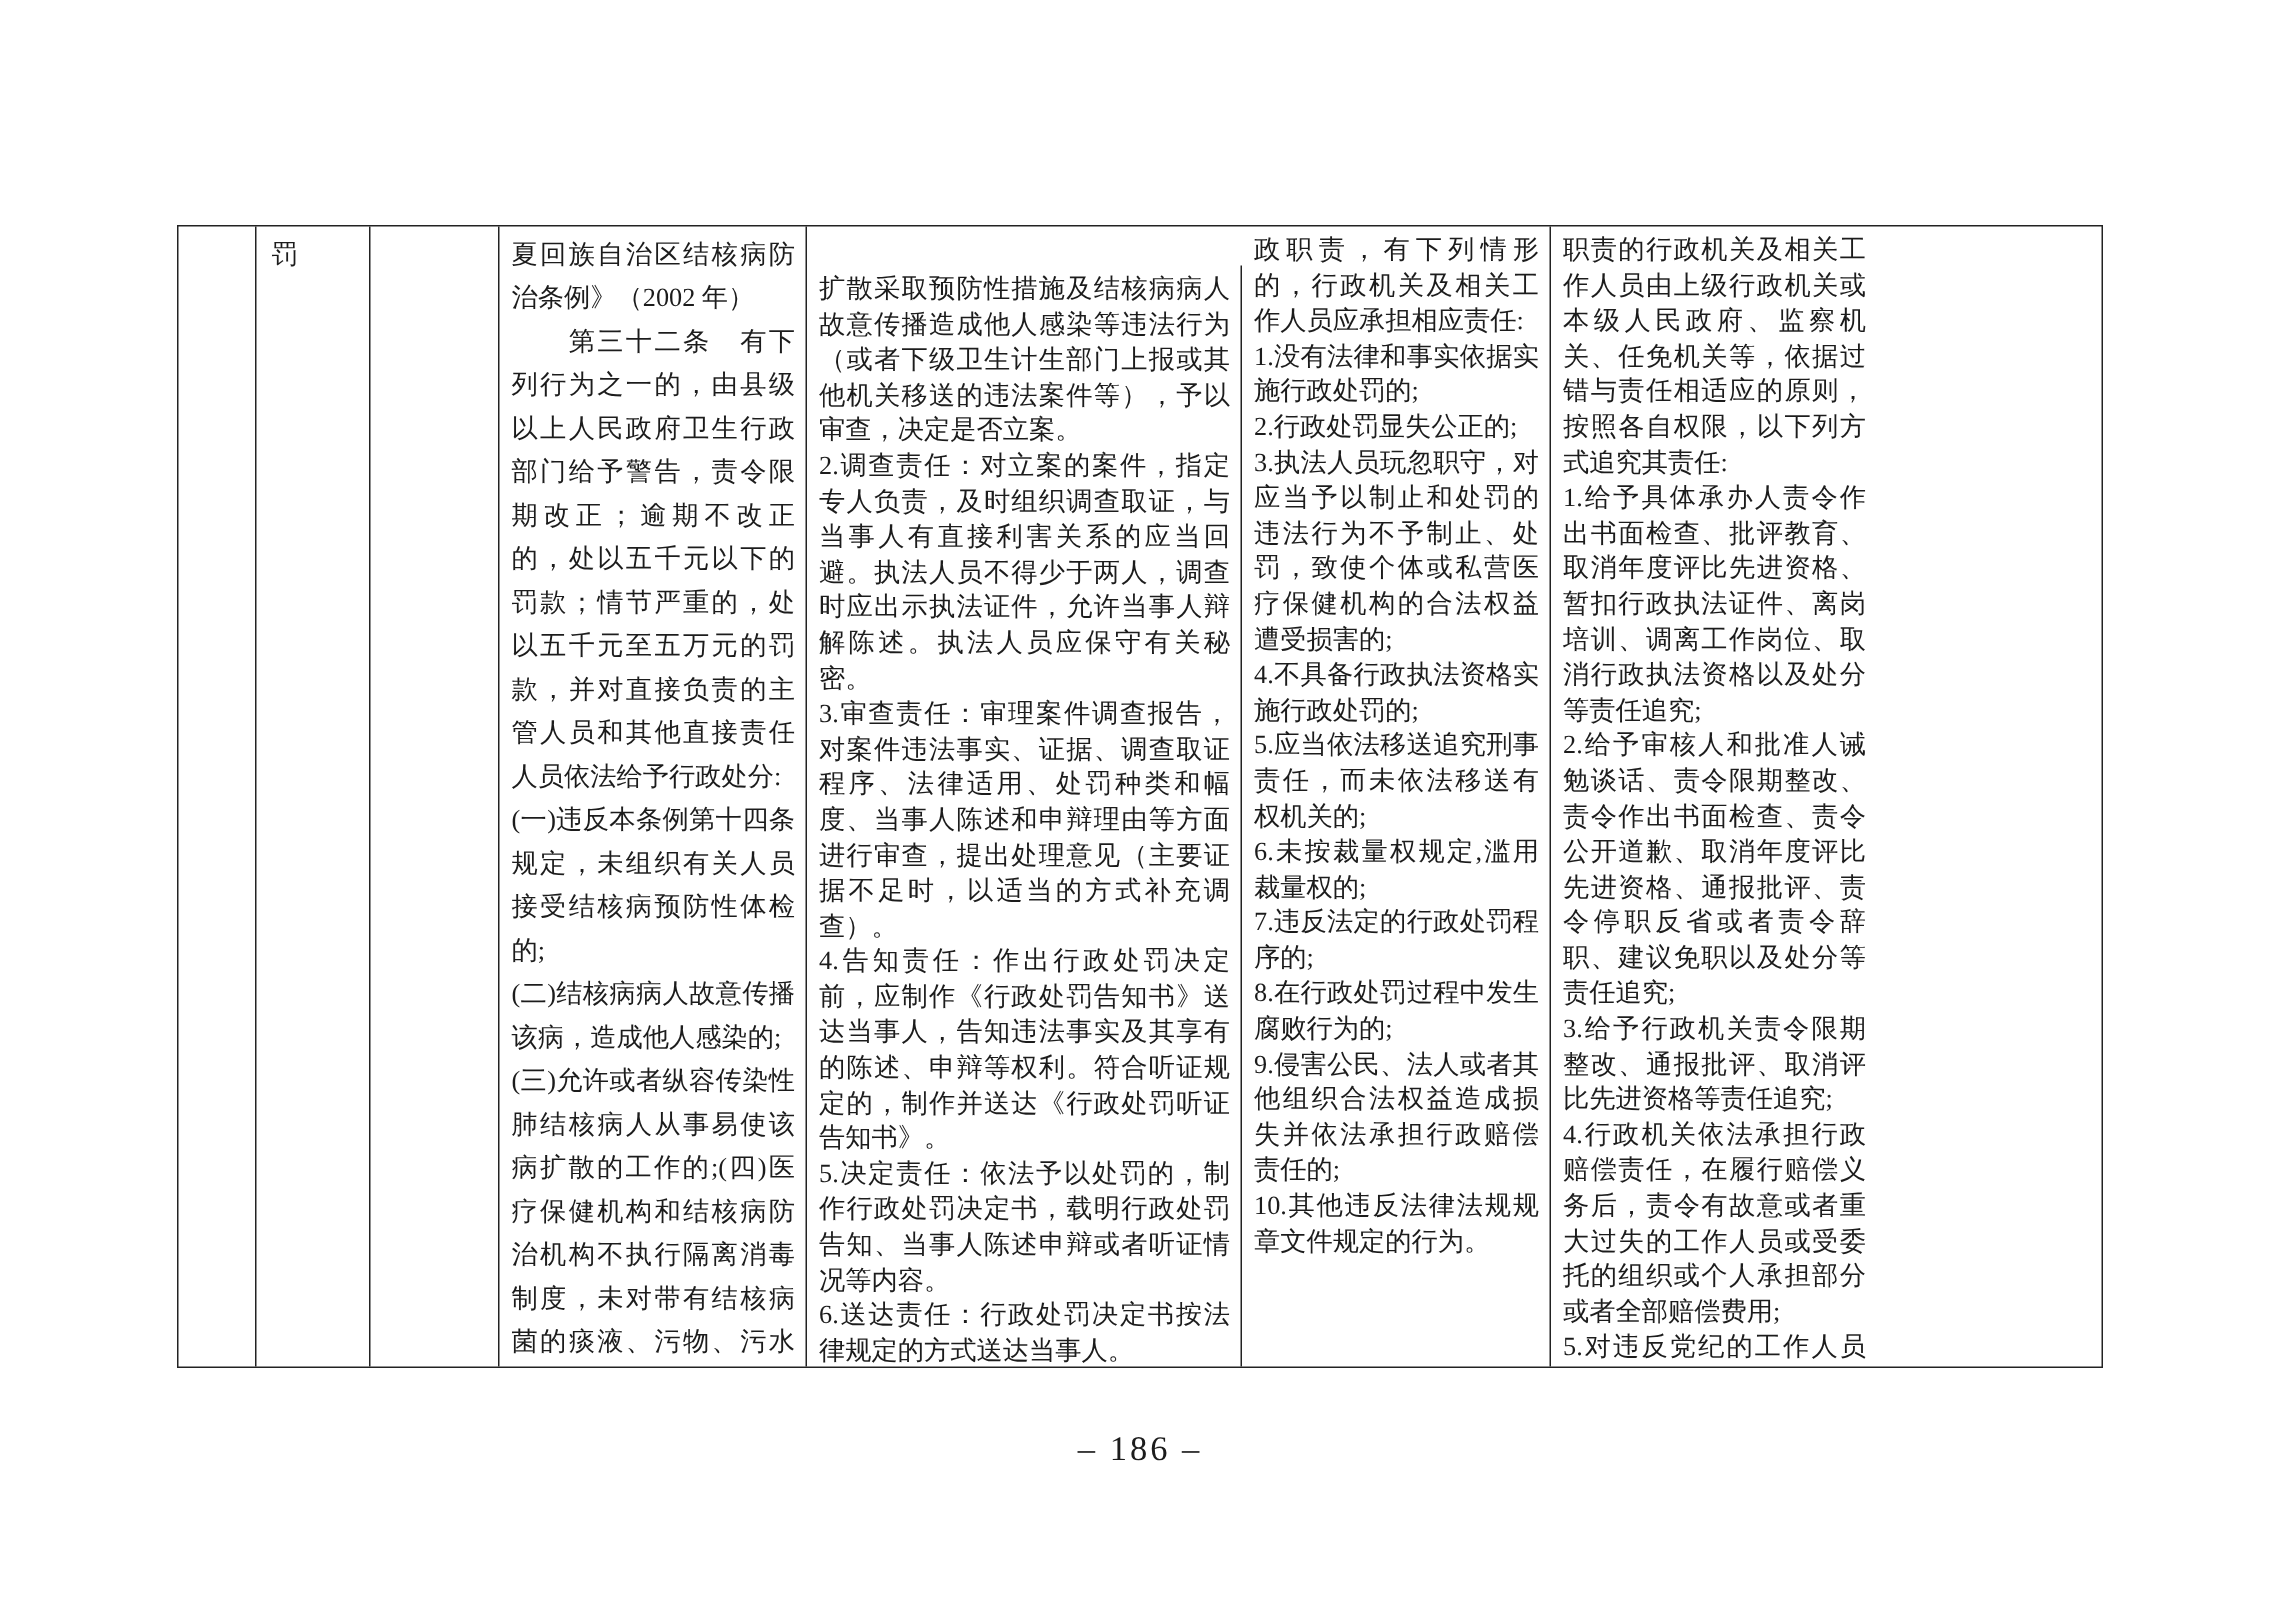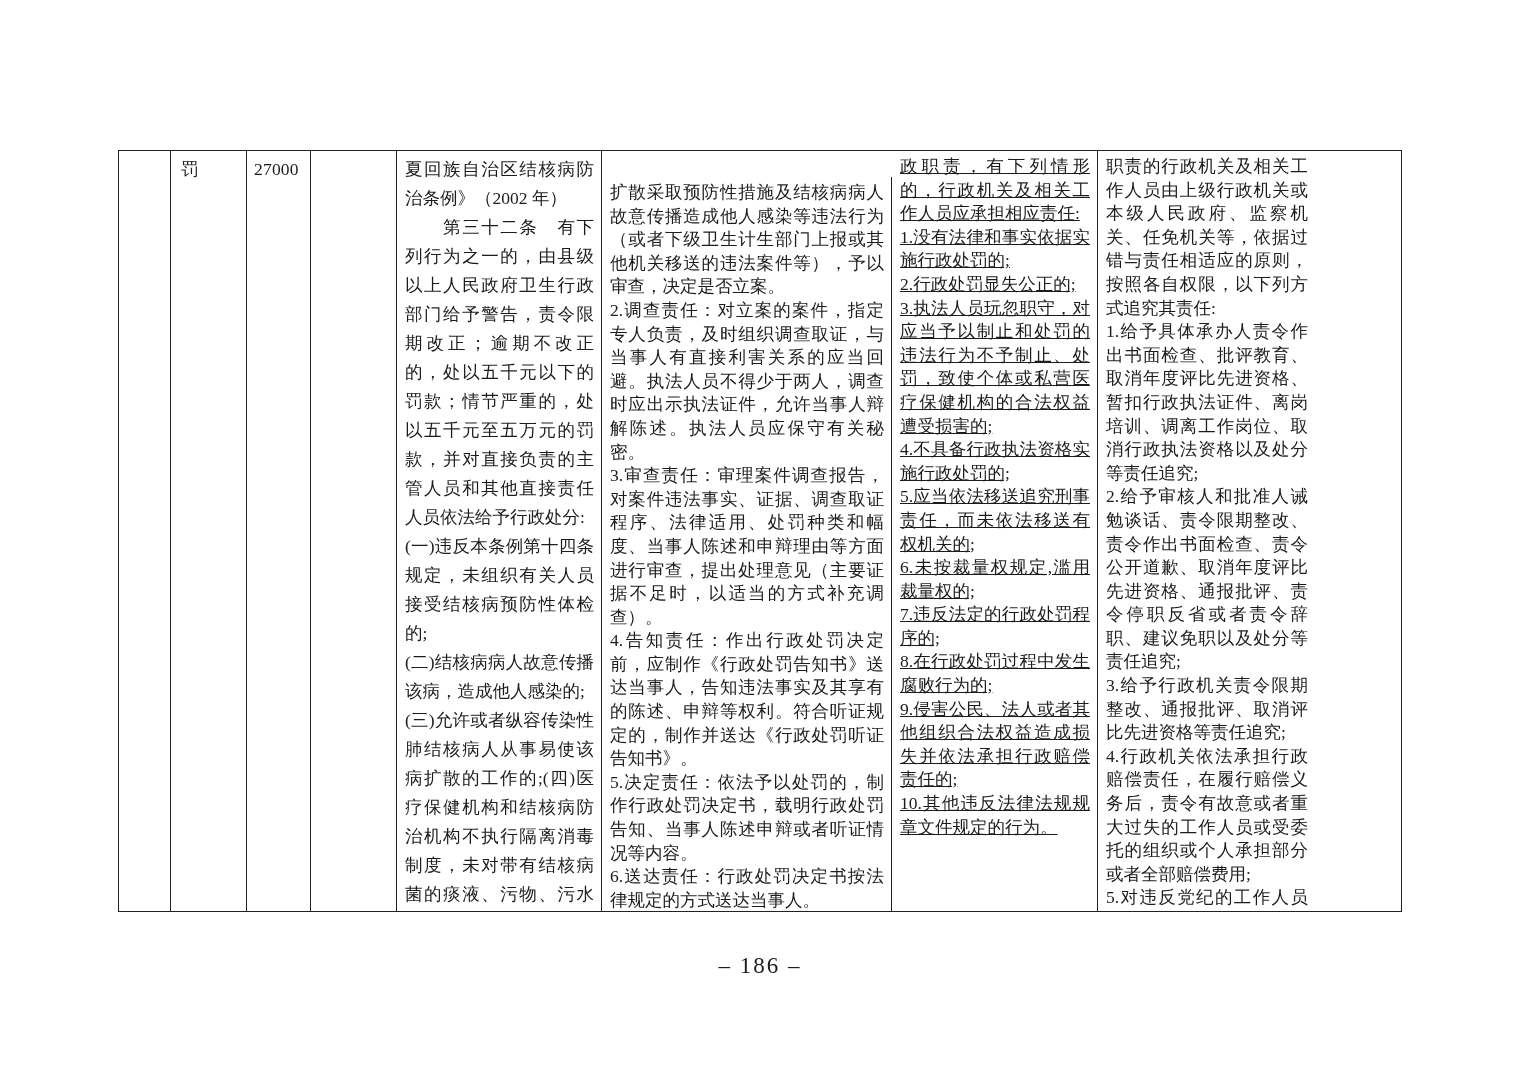--- a/index.html
+++ b/index.html
@@ -32,39 +32,38 @@
   }
   .cell:last-child { border-right: none; }
   .lh-wide { line-height: 29px; }
   .c-serial   { width: 52px; }
   .c-category { width: 76px; padding-left: 10px; }
   .c-code     { width: 64px; padding-left: 7px; letter-spacing: 0.2px; }
   .c-item     { width: 86px; }
   .c-subtype  { width: 86px; }
   .c-legal    { width: 205px; }
   .c-duty     { width: 290px; margin-top: 26px; }
-  .c-liab     { width: 206px; text-decoration: underline; }
+  .c-liab     { width: 206px; }
   .c-acct     { width: 217px; }
   .page-number {
     position: absolute;
     left: 0; top: 953px;
     width: 1520px;
     text-align: center;
     font-size: 23px;
     letter-spacing: 2px;
     color: #1c1c1c;
   }
 </style>
 </head>
 <body>
 
 <div class="doc-table">
   <div class="cell c-serial lh-wide"></div>
   <div class="cell c-category lh-wide">罚</div>
-  <div class="cell c-code lh-wide">27000</div>
   <div class="cell c-subtype lh-wide"></div>
   <div class="cell c-legal lh-wide">夏回族自治区结核病防治条例》（2002 年）
 　　第三十二条　有下列行为之一的，由县级以上人民政府卫生行政部门给予警告，责令限期改正；逾期不改正的，处以五千元以下的罚款；情节严重的，处以五千元至五万元的罚款，并对直接负责的主管人员和其他直接责任人员依法给予行政处分:
 (一)违反本条例第十四条规定，未组织有关人员接受结核病预防性体检的;
 (二)结核病病人故意传播该病，造成他人感染的;
 (三)允许或者纵容传染性肺结核病人从事易使该病扩散的工作的;(四)医疗保健机构和结核病防治机构不执行隔离消毒制度，未对带有结核病菌的痰液、污物、污水以及废弃的培养基等进行卫生处理的;
 (五)用工单位违反本条例第二十六条第二款规定的。
 　　第二十六条第二款　用工单位发现雇用的流动人员患有传染性肺结核病的，应当向结核病防治机</div>
   <div class="cell c-duty">扩散采取预防性措施及结核病病人故意传播造成他人感染等违法行为（或者下级卫生计生部门上报或其他机关移送的违法案件等），予以审查，决定是否立案。
 2.调查责任：对立案的案件，指定专人负责，及时组织调查取证，与当事人有直接利害关系的应当回避。执法人员不得少于两人，调查时应出示执法证件，允许当事人辩解陈述。执法人员应保守有关秘密。

